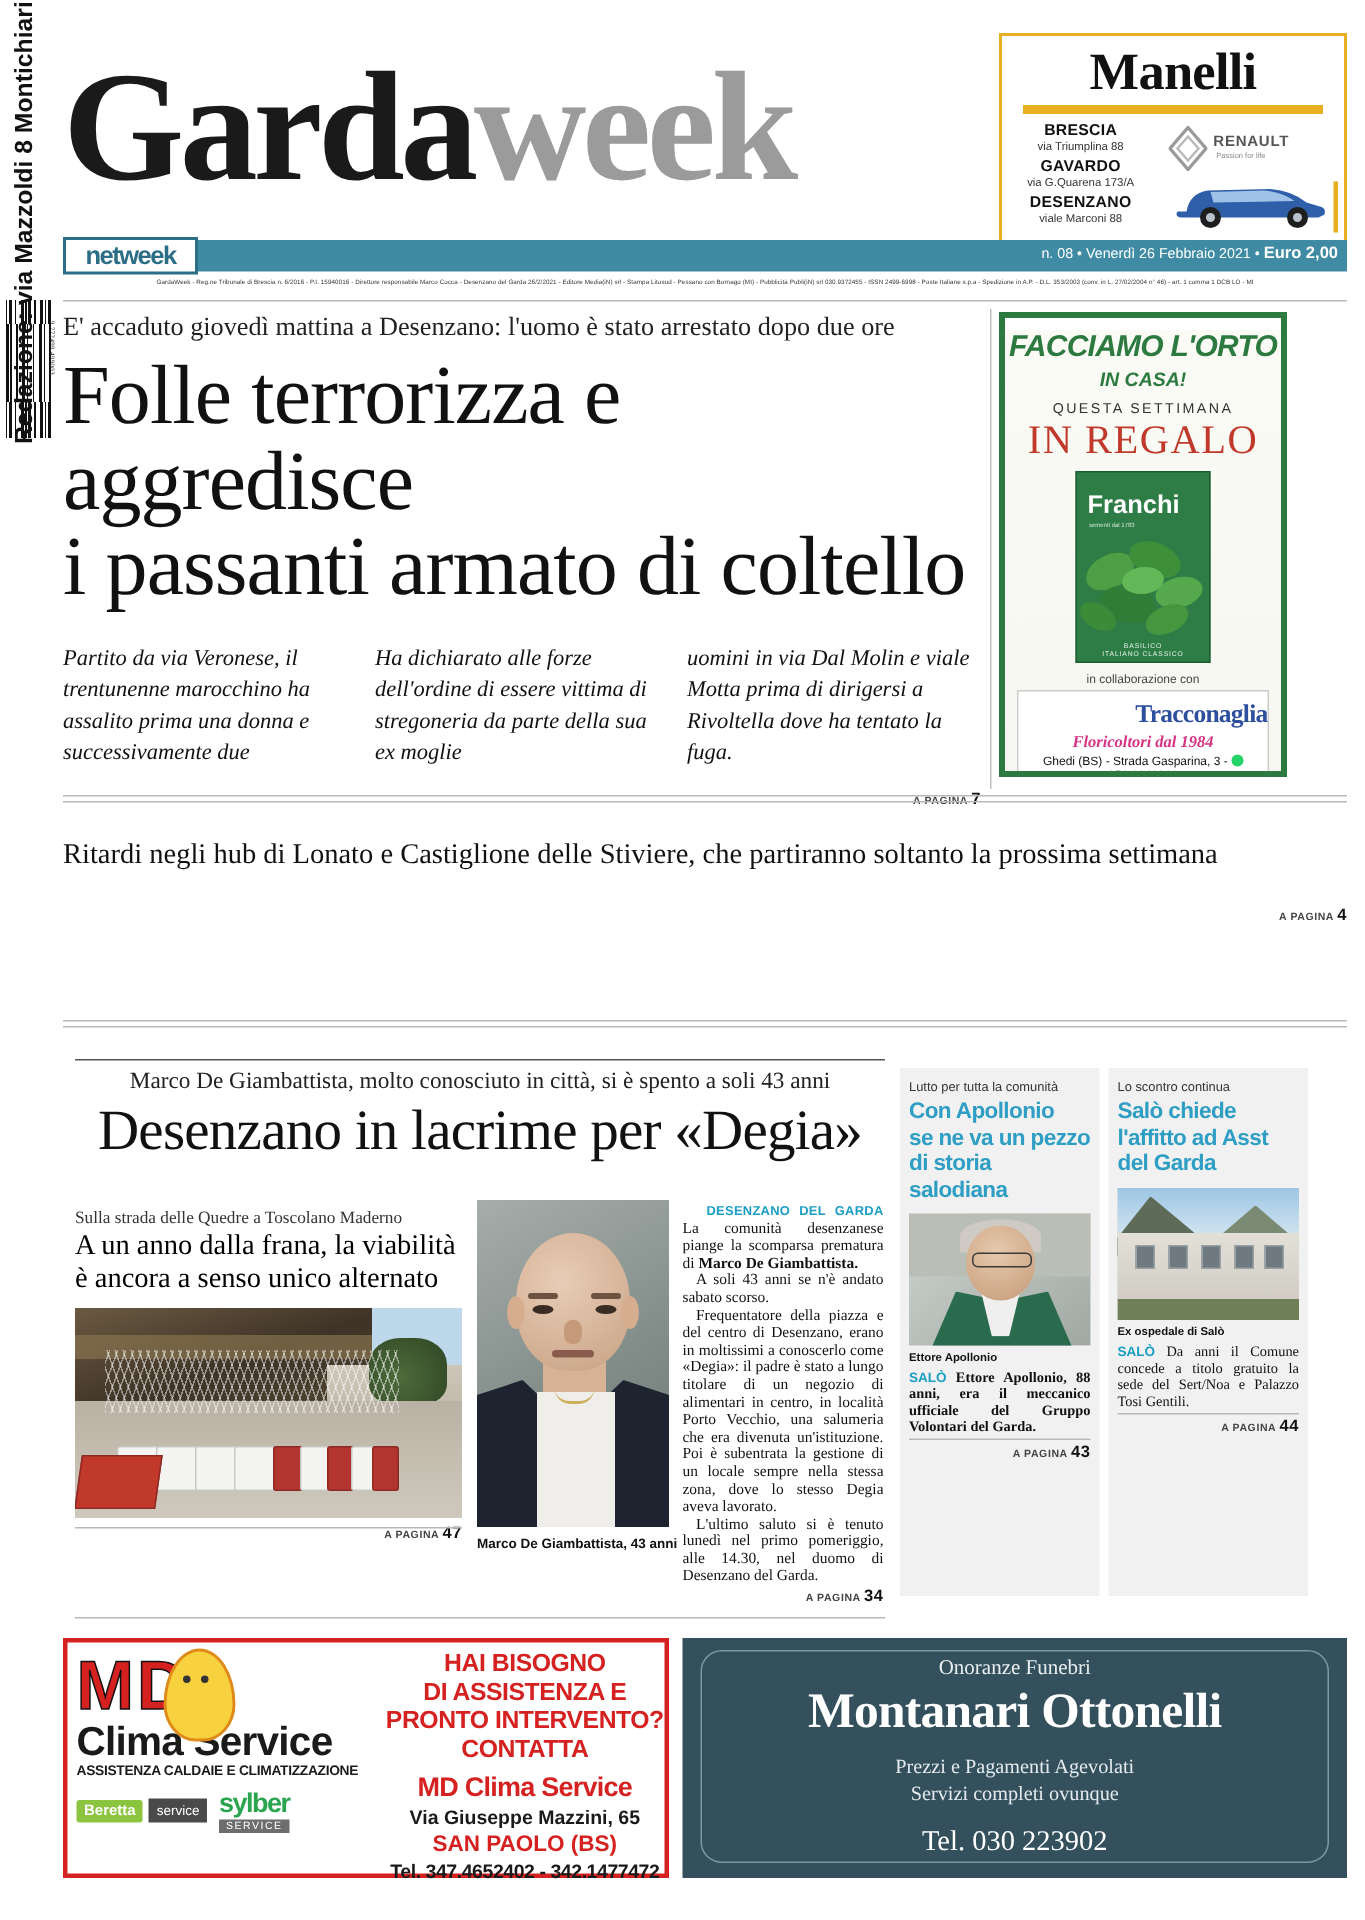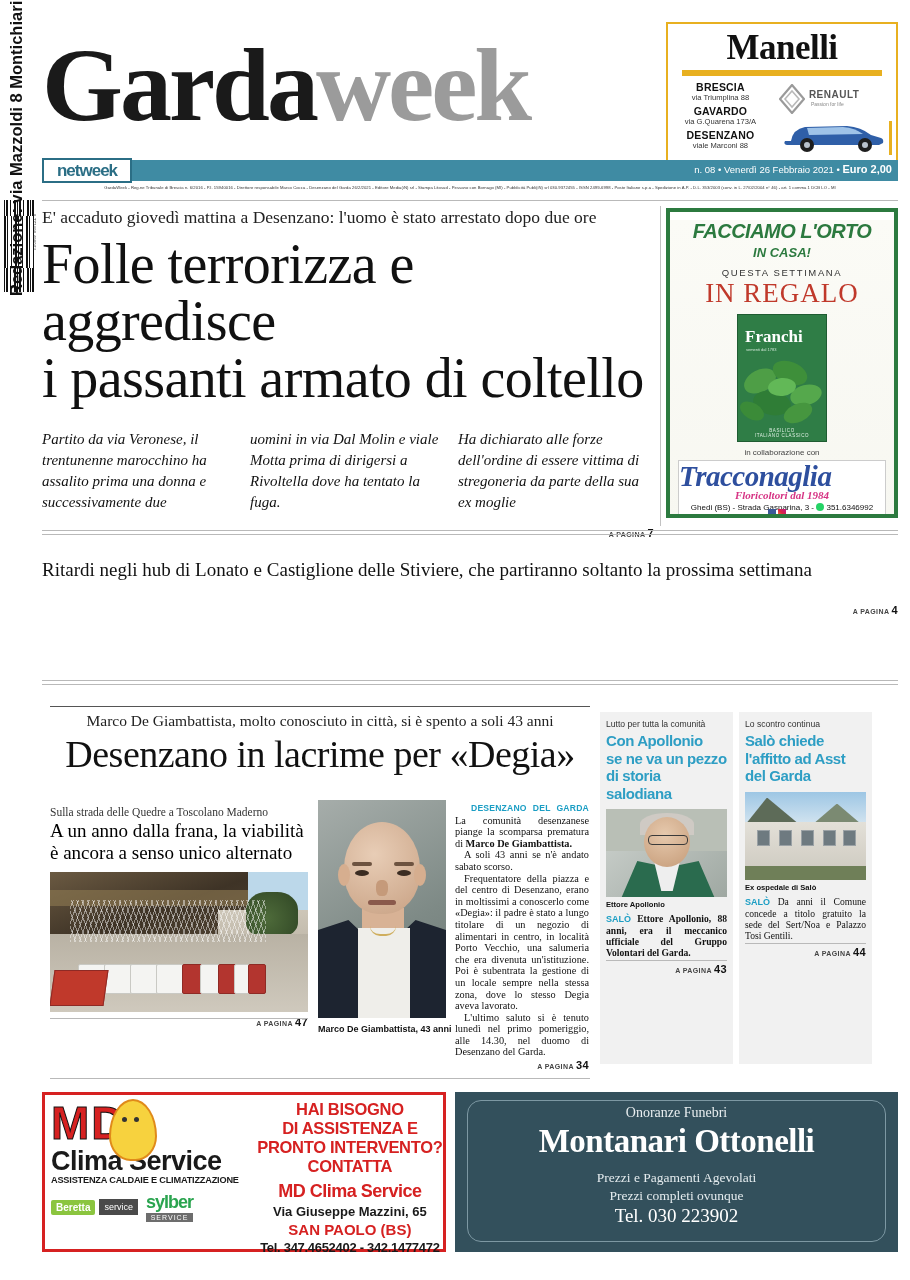--- a/index.html
+++ b/index.html
@@ -66,46 +66,46 @@
   .lead-h{font-family:"Liberation Serif",serif;font-size:56px;line-height:57px;
     color:#111;margin-top:8px;letter-spacing:-.6px;}
   .lead-cols{display:flex;gap:18px;margin-top:22px;}
   .lead-col{width:190px;font-family:"Liberation Serif",serif;font-style:italic;
     font-size:15px;line-height:21px;color:#111;}
   .apagina{font-family:"Liberation Sans",sans-serif;font-size:7px;font-weight:700;
     color:#444;letter-spacing:.4px;text-align:right;}
   .apagina b{font-size:11px;color:#111;}
 
   
-  .orto{position:absolute;left:666px;top:208px;width:232px;height:310px;
+  .orto{position:absolute;left:666px;top:208px;width:192px;height:310px;
     border:4px solid #2c7a3f;background:#fff;box-sizing:border-box;overflow:hidden;}
   .orto-inner{position:relative;width:100%;height:100%;
     background:linear-gradient(#fbfbf6,#f7f7f1);}
   .orto-t1{text-align:center;font-family:"Liberation Sans",sans-serif;font-weight:700;
     font-style:italic;font-size:20px;color:#2c7a3f;margin-top:8px;letter-spacing:-.5px;}
   .orto-t2{text-align:center;font-family:"Liberation Sans",sans-serif;font-weight:700;
     font-style:italic;font-size:13px;color:#2c7a3f;margin-top:2px;}
   .orto-t3{text-align:center;font-family:"Liberation Sans",sans-serif;font-size:9.5px;
     color:#333;letter-spacing:1.6px;margin-top:7px;}
   .orto-t4{text-align:center;font-family:"Liberation Serif",serif;font-size:27px;
     color:#c0392b;letter-spacing:1px;line-height:30px;}
   .seedpack{margin:6px auto 0;width:88px;height:126px;background:#2f7d46;
     border:1px solid #1f5c32;position:relative;overflow:hidden;}
-  .sp-top{font-family:Liberation Serif, serif;color:#fff;font-weight:700;
+  .sp-top{font-family:Liberation Sans, sans-serif;color:#fff;font-weight:700;
     font-size:17px;text-align:left;padding:12px 0 0 7px;}
   .sp-sub{font-family:"Liberation Sans",sans-serif;color:#cfe6d6;font-size:4px;
     padding-left:8px;}
   .basil{position:absolute;left:0;bottom:16px;width:88px;height:74px;}
   .sp-bot{position:absolute;bottom:3px;width:100%;text-align:center;color:#dff0e4;
     font-family:"Liberation Sans",sans-serif;font-size:4.5px;letter-spacing:.6px;}
   .orto-coll{text-align:center;font-family:"Liberation Sans",sans-serif;font-size:8px;
     color:#444;margin-top:6px;}
   .tracc-box{margin:3px 8px 0;border:1px solid #ccc;background:#fff;padding:2px 0 3px;}
-  .tracc{text-align:left;font-family:"Liberation Serif",serif;font-weight:700;
-    font-style:italic;font-size:29px;color:#2e4f9e;line-height:26px;letter-spacing:-.5px;}
+  .tracc{text-align:right;font-family:"Liberation Serif",serif;font-weight:700;
+    font-size:17px;color:#2e4f9e;line-height:26px;letter-spacing:-.5px;}
   .tracc-sub{text-align:center;font-family:"Liberation Serif",serif;font-weight:700;
     font-style:italic;font-size:11px;color:#d63384;line-height:12px;}
   .tracc-addr{text-align:center;font-family:"Liberation Sans",sans-serif;font-size:8px;
     color:#111;margin-top:2px;}
   .soc{display:inline-block;width:8px;height:8px;background:#3b5998;vertical-align:-1px;margin:0 1px;}
   .soc.ig{background:linear-gradient(45deg,#f09433,#dc2743,#bc1888);}
   .wa{display:inline-block;width:8px;height:8px;border-radius:50%;background:#25d366;vertical-align:-1px;}
 
   
   .vacc{position:absolute;left:42px;top:546px;width:856px;}
@@ -266,21 +266,21 @@
     background:#33505c;box-sizing:border-box;}
   .fun-inner{position:absolute;left:12px;top:8px;right:12px;bottom:10px;
     border:1px solid #7d98a3;border-radius:14px;}
   .fun-k{text-align:center;font-family:"Liberation Serif",serif;font-size:14px;
     color:#e9eef0;padding-top:13px;}
   .fun-n{text-align:center;font-family:"Liberation Serif",serif;font-weight:700;
     font-size:33px;color:#fff;line-height:40px;letter-spacing:-.5px;}
   .fun-s{text-align:center;font-family:"Liberation Serif",serif;font-size:13.5px;
     color:#e4ebee;line-height:18px;margin-top:8px;}
   .fun-t{text-align:center;font-family:"Liberation Serif",serif;font-size:19px;
-    color:#fff;}
+    color:#fff;margin-top:12px;}
 </style>
 </head>
 <body>
 
 <div class="page">
 
   <div class="leftstrip">
     <div class="barcode"></div>
     <div class="barcode2"></div>
     <div class="bc-num">9 772499 499003</div>
@@ -335,22 +335,22 @@
   <div class="vr" style="left:660px;top:206px;height:320px;"></div>
 
   <div class="lead">
     <div class="kicker">E' accaduto giovedì mattina a Desenzano: l'uomo è stato arrestato dopo due ore</div>
     <div class="lead-h">
       <div>Folle terrorizza e aggredisce</div>
       <div>i passanti armato di coltello</div>
     </div>
     <div class="lead-cols">
       <div class="lead-col">Partito da via Veronese, il trentunenne marocchino ha assalito prima una donna e successivamente due</div>
+      <div class="lead-col">Ha dichiarato alle forze dell'ordine di essere vittima di stregoneria da parte della sua ex moglie</div>
       <div class="lead-col">uomini in via Dal Molin e viale Motta prima di dirigersi a Rivoltella dove ha tentato la fuga.</div>
-      <div class="lead-col">Ha dichiarato alle forze dell'ordine di essere vittima di stregoneria da parte della sua ex moglie</div>
     </div>
     <div class="apagina" style="margin-top:14px;"><span>A PAGINA</span> <b>7</b></div>
   </div>
 
   <div class="orto">
     <div class="orto-inner">
       <div class="orto-t1">FACCIAMO L'ORTO</div>
       <div class="orto-t2">IN CASA!</div>
       <div class="orto-t3">QUESTA SETTIMANA</div>
       <div class="orto-t4">IN REGALO</div>
@@ -541,18 +541,18 @@
       <div class="md-tel">Tel. 347.4652402 - 342.1477472</div>
     </div>
   </div>
 
   <div class="funad">
     <div class="fun-inner"></div>
     <div class="fun-k">Onoranze Funebri</div>
     <div class="fun-n">Montanari Ottonelli</div>
     <div class="fun-s">
       <div>Prezzi e Pagamenti Agevolati</div>
-      <div>Prezzi completi ovunque</div>
+      <div>Servizi completi ovunque</div>
     </div>
     <div class="fun-t">Tel. 030 223902</div>
   </div>
 
 </div>
 
 </body></html>

